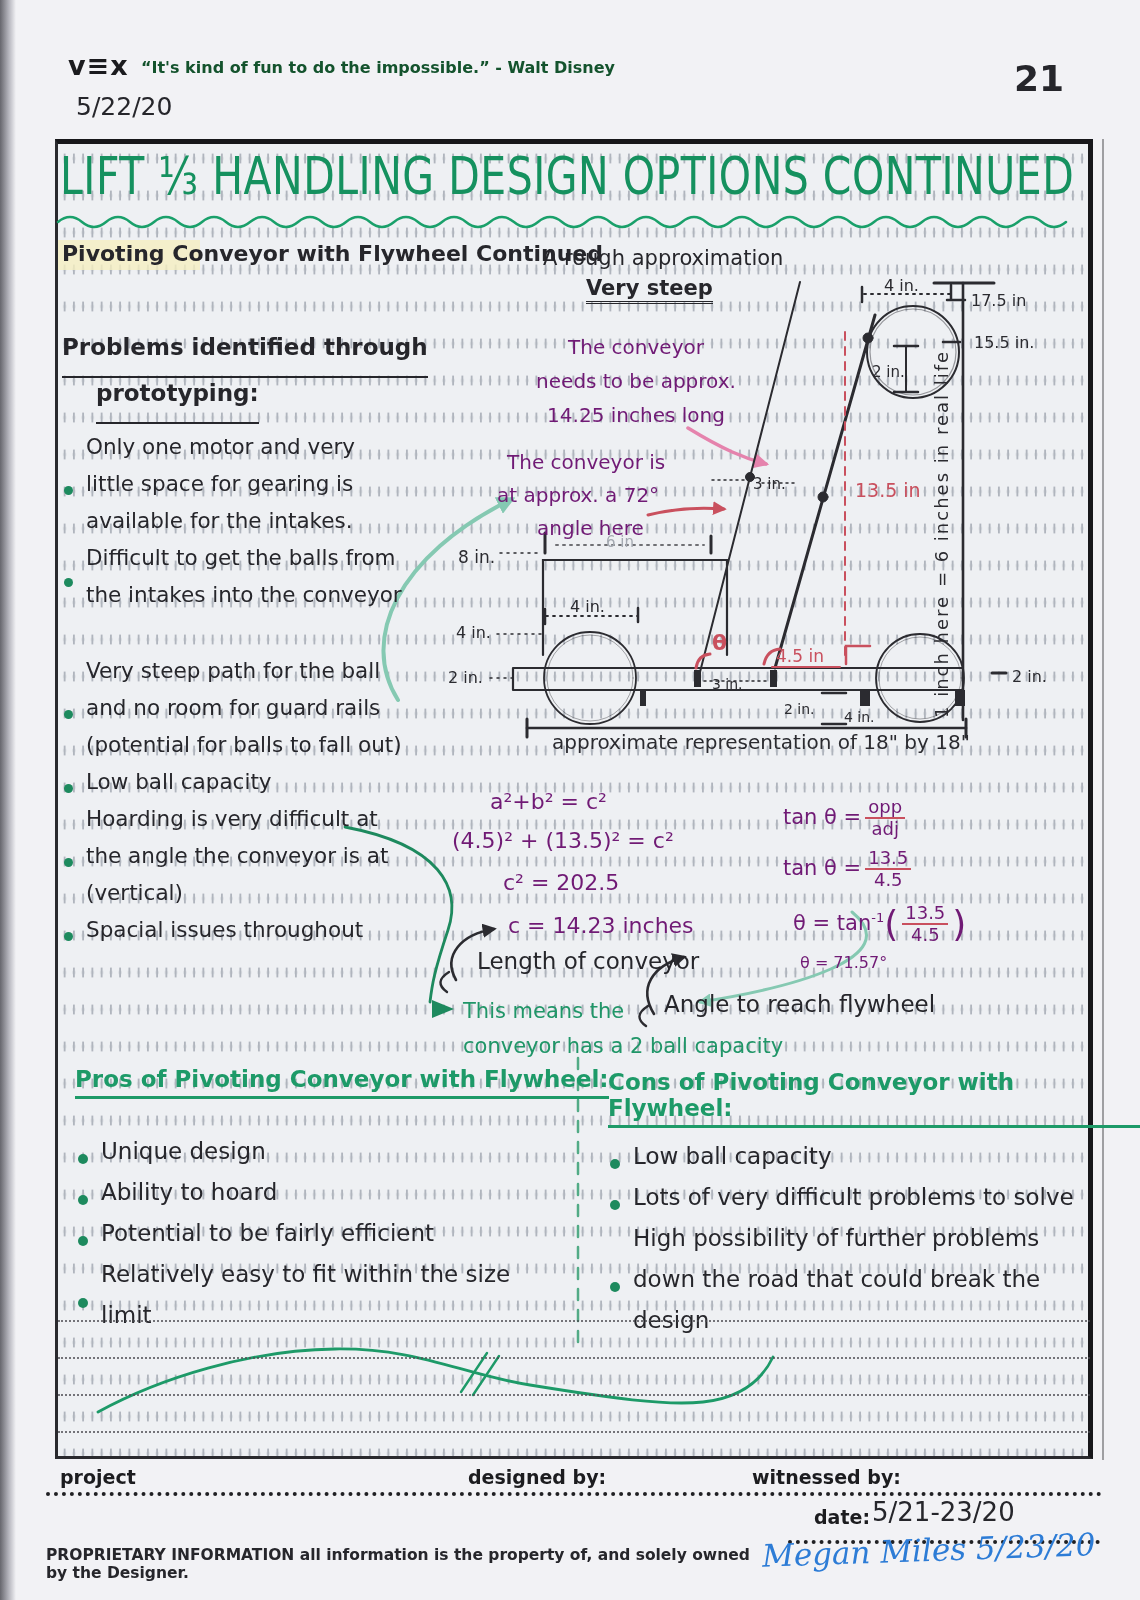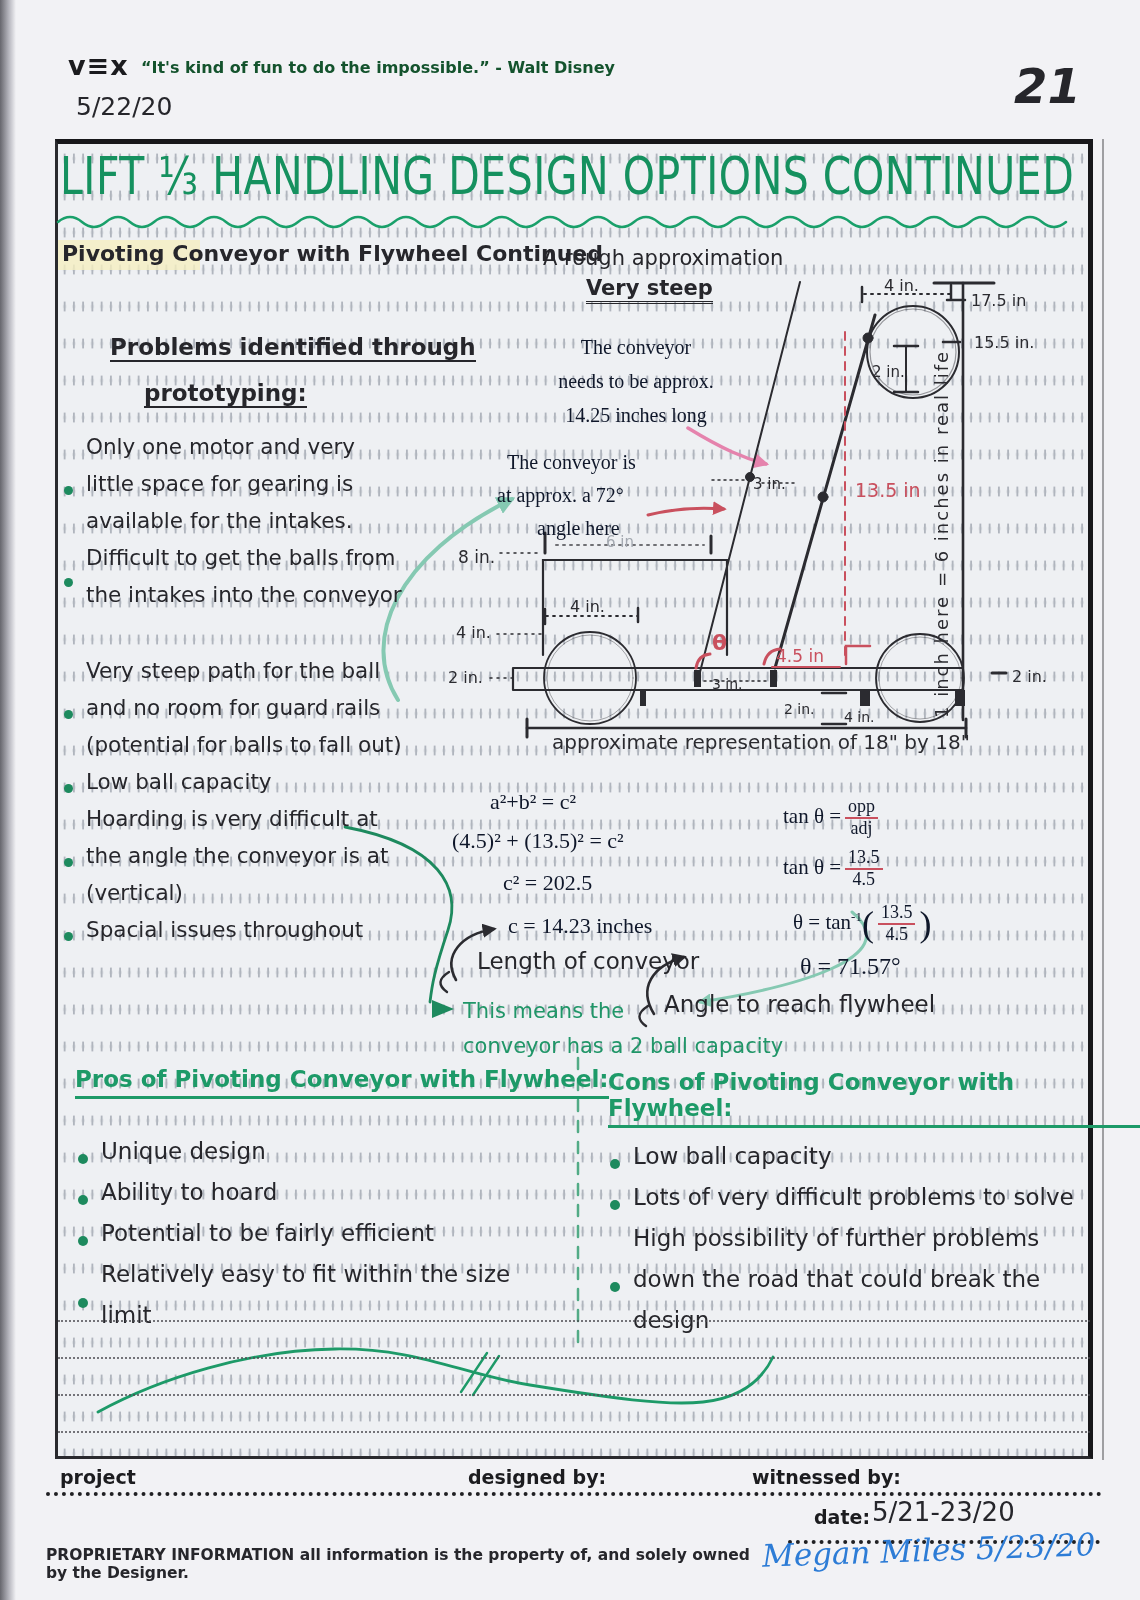--- a/index.html
+++ b/index.html
@@ -16,47 +16,47 @@
     border-bottom:3px solid #2a2a2e;background-color:#eef0f3;
     background-image:
       radial-gradient(rgba(114,122,136,.5) 1.1px, transparent 1.5px),
       radial-gradient(rgba(114,122,136,.5) 1.1px, transparent 1.5px);
     background-size:9.25px 37px,37px 9.25px;background-position:2px 33px,33px 2px;}
   .overlay{left:0;top:0;width:1140px;height:1600px;pointer-events:none;}
   
   .hdr-logo{left:68px;top:50px;font-size:27px;font-weight:bold;letter-spacing:1px;color:#1b1b1e;}
   .hdr-quote{left:141px;top:58px;font-size:16px;font-weight:bold;color:#14532d;}
   .hdr-date{left:76px;top:92px;font-size:25px;}
-  .hdr-page{left:1014px;top:58px;font-size:48px;font-weight:600;font-style:italic;}
+  .hdr-page{left:1014px;top:58px;font-size:36px;font-weight:600;}
   .title{left:60px;top:147px;font-size:41px;color:#15915f;white-space:nowrap;
          transform:scaleY(1.24);transform-origin:0 0;letter-spacing:.5px;}
   .hl-yellow{left:58px;top:240px;width:142px;height:30px;background:#f5efc0;opacity:.8;}
   .sub-heading{left:62px;top:241px;font-size:22px;font-weight:600;}
   .sub-approx{left:543px;top:246px;font-size:21px;}
   .sub-steep{left:586px;top:276px;font-size:21px;font-weight:600;
              border-bottom:3px double #26262b;padding-bottom:1px;}
   .prob-h{left:62px;top:324px;font-size:23px;font-weight:600;line-height:46px;}
-  .prob-h .u{border-bottom:2.5px solid #26262b;padding-bottom:0;margin-left:48px;}
+  .prob-h .u{border-bottom:2.5px solid #26262b;padding-bottom:16px;}
   .prob-h .l2{margin-left:34px;}
   .prob-list{left:64px;top:428px;width:345px;font-size:21.5px;line-height:37px;}
   .pitem{display:flex;gap:13px;align-items:center;}
   .pitem .dot{width:9px;height:9px;border-radius:50%;background:#1d8a5e;margin-top:13px;flex:none;}
   .gap3{margin-top:39px;}
-  .red{color:#0f172a;font-family:Liberation Serif, serif;}
+  .red{color:#701a75;}
   .red-len{left:500px;top:330px;width:272px;text-align:center;font-size:20px;line-height:34px;}
   .red-ang{left:497px;top:446px;font-size:20px;line-height:33px;}
   .red-ang .i1{margin-left:10px;} .red-ang .i3{margin-left:40px;}
   .m-red{font-size:22px;}
   .math-l1{left:490px;top:789px;} .math-l2{left:452px;top:828px;}
   .math-l3{left:503px;top:870px;} .math-l4{left:508px;top:913px;}
   .len-label{left:477px;top:948px;font-size:23px;}
   .cap-note{left:463px;top:994px;font-size:21px;line-height:35px;color:#209668;}
   .mr{font-size:21px;}
   .mr1{left:783px;top:797px;} .mr2{left:783px;top:848px;}
-  .mr3{left:793px;top:903px;} .mr4{left:800px;top:953px;font-size:24px;}
+  .mr3{left:793px;top:903px;} .mr4{left:800px;top:953px;font-size:16px;}
   .ang-label{left:664px;top:991px;font-size:23px;}
   .frac{display:inline-block;text-align:center;vertical-align:middle;margin:0 4px;
         font-size:18px;line-height:1.1;}
   .frac .num{border-bottom:2px solid #c9505e;padding:0 3px;display:block;}
   .paren{font-size:36px;vertical-align:middle;}
   sup{font-size:13px;}
   .pros-h{left:75px;top:1066px;font-size:23px;font-weight:600;color:#1d9a68;
           border-bottom:3px solid #1d9a68;padding-bottom:4px;}
   .cons-h{left:608px;top:1069px;font-size:23px;font-weight:600;color:#1d9a68;
           border-bottom:3px solid #1d9a68;padding-bottom:4px;}

